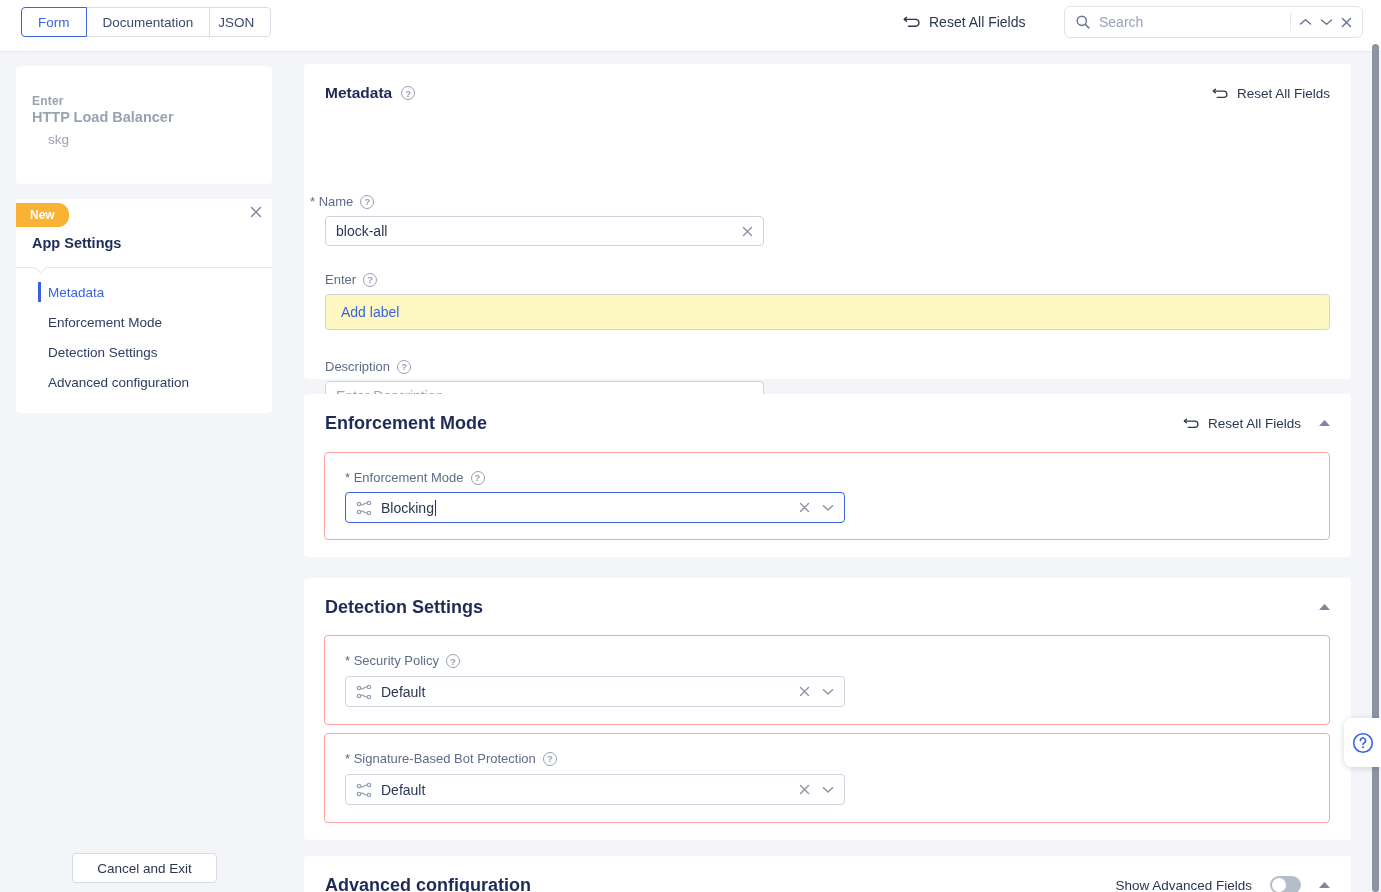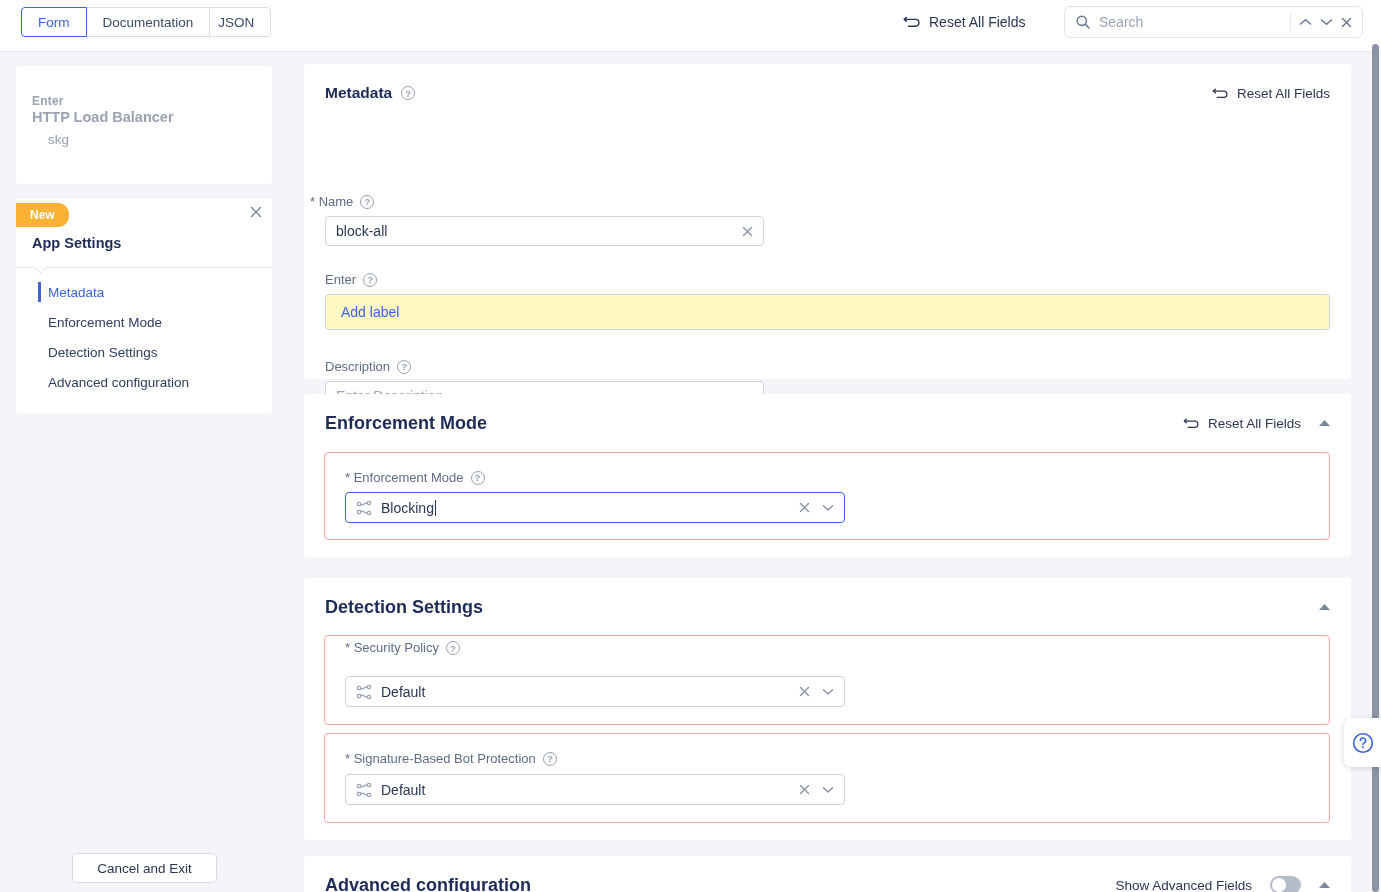--- a/index.html
+++ b/index.html
@@ -324,21 +324,21 @@
     <div class="head-right">
       <span class="collapse-caret">
         <svg width="11" height="7" viewBox="0 0 11 7" fill="#7d879c">
             <path d="M5.5 0 L11 6 H0 Z"></path>
           </svg>
       </span>
     </div>
   </div>
 
   <div class="subcard" style="top:57px; height:90px;">
-    <div class="field-label" style="position:absolute; left:20px; top:4px;align-items:flex-end;">
+    <div class="field-label" style="position:absolute; left:20px; top:17px;align-items:flex-end;">
       <span>* Security Policy</span>
       <span class="qicon"></span>
     </div>
     <div class="select" style="top:40px;">
       <span style="display:flex;">
         <svg width="16" height="16" viewBox="0 0 16 16" fill="none" stroke="#9aa3b5" stroke-width="1.3" stroke-linecap="round">
           <circle cx="3" cy="4" r="1.7"></circle>
             <circle cx="13" cy="3" r="1.7"></circle>
           <circle cx="3" cy="12" r="1.7"></circle>
             <circle cx="13" cy="13" r="1.7"></circle>

